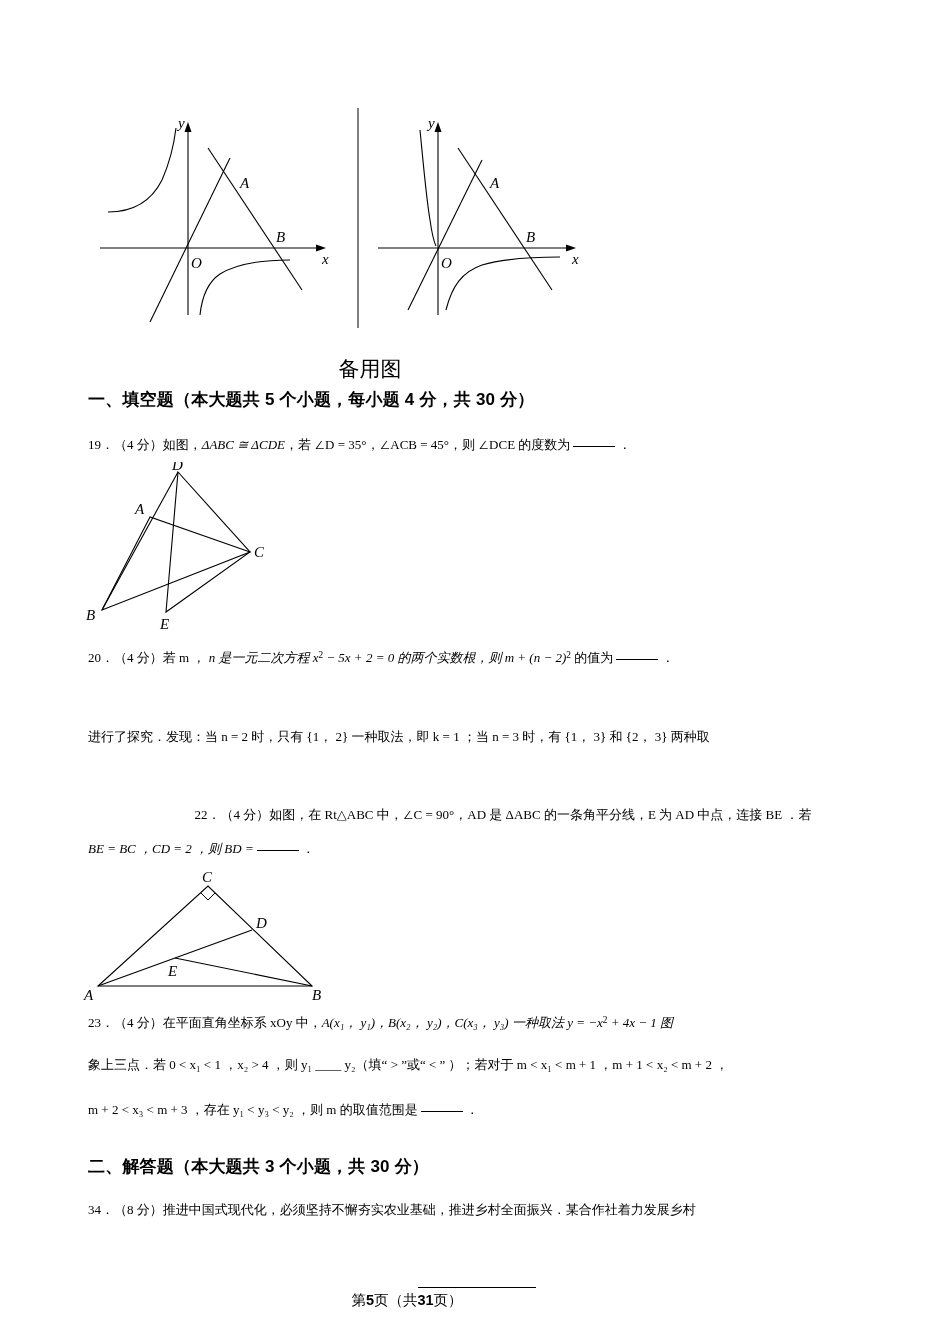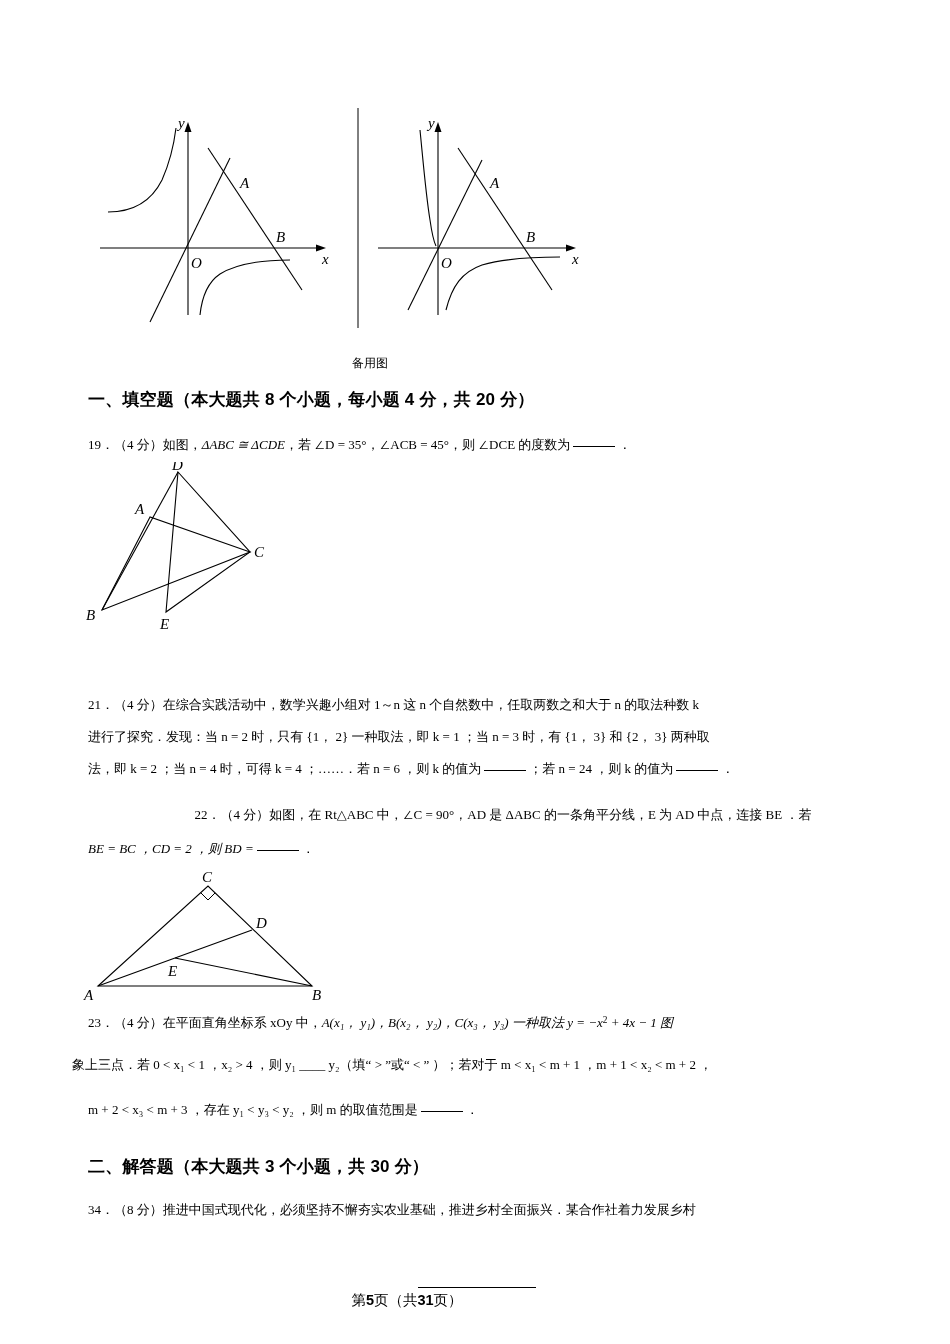--- a/index.html
+++ b/index.html
@@ -12,21 +12,21 @@
     overflow:hidden;
   }
   .page { position:relative; width:950px; height:1344px; }
 
   
   .fig-top {
     position:absolute; left:90px; top:100px; width:560px; height:250px;
   }
   .fig-caption {
     position:absolute; left:0; top:255px; width:560px; text-align:center;
-    font-size:12px; font-family:"Liberation Sans", sans-serif;
+    font-size:21px; font-family:"Liberation Sans", sans-serif;
   }
 
   
   .section-head {
     position:absolute; font-weight:bold; font-size:17px;
     font-family:"Liberation Sans", sans-serif;
     letter-spacing:0.2px;
   }
   .para {
     position:absolute; font-size:13px; line-height:30px;
@@ -92,21 +92,21 @@
       <line x1="368" y1="48" x2="462" y2="190" stroke="#000" stroke-width="1.1"></line>
       <text class="lbl" x="338" y="28" font-size="15" font-style="italic">y</text>
       <text class="lbl" x="482" y="164" font-size="15" font-style="italic">x</text>
       <text class="lbl" x="351" y="168" font-size="15" font-style="italic">O</text>
       <text class="lbl" x="400" y="88" font-size="15" font-style="italic">A</text>
       <text class="lbl" x="436" y="142" font-size="15" font-style="italic">B</text>
     </svg>
     <div class="fig-caption">备用图</div>
   </div>
 
-  <div class="section-head" style="left:88px; top:388px;">一、填空题（本大题共 8 个小题，每小题 4 分，共 20 分）</div>
+  <div class="section-head" style="left:88px; top:388px;">一、填空题（本大题共 5 个小题，每小题 4 分，共 30 分）</div>
 
   <div class="para" style="left:88px; top:430px; width:800px;">
     <span>19．（4 分）如图，</span><span class="it">ΔABC ≅ ΔCDE</span><span>，若 ∠D = 35°，∠ACB = 45°，则 ∠DCE 的度数为</span><span class="blank"></span><span>．</span>
   </div>
 
   <div class="fig" style="left:80px; top:462px;">
     <svg width="220" height="175" viewBox="0 0 220 175">
 
       <polygon points="70,55 22,148 170,90" fill="none" stroke="#000" stroke-width="1.1"></polygon>
 
@@ -114,26 +114,25 @@
 
       <line x1="98" y1="10" x2="22" y2="148" stroke="#000" stroke-width="1.1"></line>
       <text x="92" y="8" font-size="15" font-style="italic">D</text>
       <text x="55" y="52" font-size="15" font-style="italic">A</text>
       <text x="174" y="95" font-size="15" font-style="italic">C</text>
       <text x="6" y="158" font-size="15" font-style="italic">B</text>
       <text x="80" y="167" font-size="15" font-style="italic">E</text>
     </svg>
   </div>
 
+  <div class="para" style="left:88px; top:640px; width:800px;">
+    <span>20．（4 分）若 m ，</span><span class="it"> n 是一元二次方程 x</span><sup>2</sup><span class="it"> − 5x + 2 = 0 的两个实数根，则 m + (n − 2)</span><sup>2</sup><span> 的值为</span><span class="blank"></span><span>．</span>
+  </div>
 
-  <div class="para" style="left:88px; top:690px; width:810px;">21．（4 分）在综合实践活动中，数学兴趣小组对 1～n 这 n 个自然数中，任取两数之和大于 n 的取法种数 k</div>
   <div class="para" style="left:88px; top:722px; width:810px;">进行了探究．发现：当 n = 2 时，只有 {1， 2} 一种取法，即 k = 1 ；当 n = 3 时，有 {1， 3} 和 {2， 3} 两种取</div>
-  <div class="para" style="left:88px; top:754px; width:810px;">
-    <span>法，即 k = 2 ；当 n = 4 时，可得 k = 4 ；……．若 n = 6 ，则 k 的值为</span><span class="blank"></span><span>；若 n = 24 ，则 k 的值为</span><span class="blank"></span><span>．</span>
-  </div>
 
   <div class="para" style="left:88px; top:800px; width:830px;text-align:center;">22．（4 分）如图，在 Rt△ABC 中，∠C = 90°，AD 是 ΔABC 的一条角平分线，E 为 AD 中点，连接 BE ．若</div>
   <div class="para" style="left:88px; top:834px; width:830px;">
     <span class="it">BE = BC ，CD = 2 ，则 BD =</span><span class="blank"></span><span>．</span>
   </div>
 
   <div class="fig" style="left:80px; top:868px;">
     <svg width="270" height="140" viewBox="0 0 270 140">
 
       <polygon points="18,118 232,118 128,18" fill="none" stroke="#000" stroke-width="1.1"></polygon>
@@ -147,21 +146,21 @@
       <text x="176" y="60" font-size="15" font-style="italic">D</text>
       <text x="88" y="108" font-size="15" font-style="italic">E</text>
       <text x="4" y="132" font-size="15" font-style="italic">A</text>
       <text x="232" y="132" font-size="15" font-style="italic">B</text>
     </svg>
   </div>
 
   <div class="para" style="left:88px; top:1005px; width:830px;">
     <span>23．（4 分）在平面直角坐标系 xOy 中，</span><span class="it">A(x₁， y₁)，B(x₂， y₂)，C(x₃， y₃) 一种取法 y = −x</span><sup>2</sup><span class="it"> + 4x − 1 图</span>
   </div>
-  <div class="para" style="left:72px; top:1050px; width:830px;">象上三点．若 0 &lt; x₁ &lt; 1 ，x₂ &gt; 4 ，则 y₁ ____ y₂（填“ &gt; ”或“ &lt; ” ）；若对于 m &lt; x₁ &lt; m + 1 ，m + 1 &lt; x₂ &lt; m + 2 ，</div>
+  <div class="para" style="left:88px; top:1050px; width:830px;">象上三点．若 0 &lt; x₁ &lt; 1 ，x₂ &gt; 4 ，则 y₁ ____ y₂（填“ &gt; ”或“ &lt; ” ）；若对于 m &lt; x₁ &lt; m + 1 ，m + 1 &lt; x₂ &lt; m + 2 ，</div>
   <div class="para" style="left:88px; top:1095px; width:830px;">
     <span>m + 2 &lt; x₃ &lt; m + 3 ，存在 y₁ &lt; y₃ &lt; y₂ ，则 m 的取值范围是</span><span class="blank"></span><span>．</span>
   </div>
 
   <div class="section-head" style="left:88px; top:1155px;">二、解答题（本大题共 3 个小题，共 30 分）</div>
 
   <div class="para" style="left:88px; top:1195px; width:830px;">34．（8 分）推进中国式现代化，必须坚持不懈夯实农业基础，推进乡村全面振兴．某合作社着力发展乡村</div>
 
   <div class="footline"></div>
   <div class="footer">

